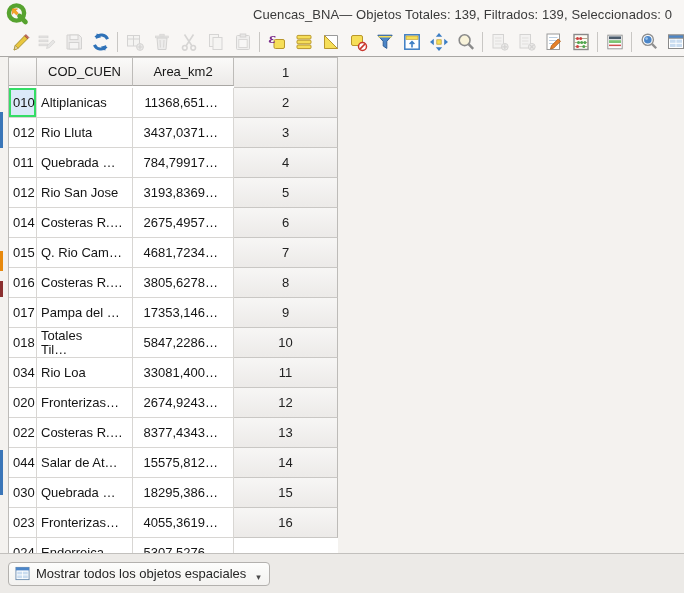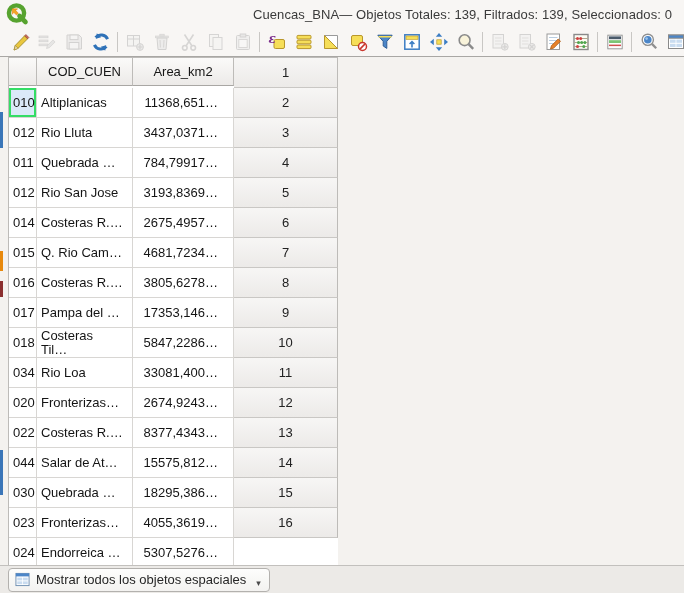--- a/index.html
+++ b/index.html
@@ -23,21 +23,21 @@
   .hcell { height:28px; display:flex; align-items:center; justify-content:center; font-size:13px; color:#161616;
            background:linear-gradient(#FBFAF9,#ECEAE8); border-right:1px solid #BDBBB8; border-bottom:1px solid #A9A7A4; }
   .rncell { height:30px; display:flex; align-items:center; justify-content:center; font-size:13px; color:#222;
             background:linear-gradient(#F7F6F5,#ECEAE8); border-right:1px solid #BDBBB8; border-bottom:1px solid #C9C7C4; }
   .cell { height:30px; display:flex; align-items:center; padding:0 4px; font-size:13px; color:#141414; background:#fff;
           border-right:1px solid #D8D6D3; border-bottom:1px solid #D8D6D3; overflow:hidden; white-space:pre-line; line-height:14px; }
   .cell.c-area { justify-content:flex-end; padding-right:15px; }
   .cell.selected { background:#DBE9F8; box-shadow:inset 0 0 0 2px #35DD66; }
 
   
-  .statusbar { position:absolute; left:0; bottom:0; width:684px; height:28px; background:#ECEAE7; border-top:1px solid #C2C0BD;
+  .statusbar { position:absolute; left:0; bottom:0; width:684px; height:40px; background:#ECEAE7; border-top:1px solid #C2C0BD;
                display:flex; align-items:center; padding-left:8px; }
   .filter-btn { height:24px; display:inline-flex; align-items:center; gap:6px; padding:0 8px 0 6px;
                 background:linear-gradient(#FDFDFC,#F3F2F0); border:1px solid #B3B1AE; border-radius:4px; font-size:13px; color:#262626; }
   .chev { font-size:9px; color:#4a4a4a; align-self:flex-end; padding-bottom:3px; margin-left:4px; }
 
   
   .artifact { position:absolute; left:0; width:3px; }
 </style>
 </head>
 <body>
@@ -350,21 +350,21 @@
       <div class="cell c-nom">Costeras R.…</div>
       <div class="cell c-area">3805,6278…</div>
     </div><div style="display:contents;">
       <div class="rncell">8</div>
       <div class="cell c-cod">017</div>
       <div class="cell c-nom">Pampa del …</div>
       <div class="cell c-area">17353,146…</div>
     </div><div style="display:contents;">
       <div class="rncell">9</div>
       <div class="cell c-cod">018</div>
-      <div class="cell c-nom">Costeras
+      <div class="cell c-nom">Totales
 Til…</div>
       <div class="cell c-area">5847,2286…</div>
     </div><div style="display:contents;">
       <div class="rncell">10</div>
       <div class="cell c-cod">034</div>
       <div class="cell c-nom">Rio Loa</div>
       <div class="cell c-area">33081,400…</div>
     </div><div style="display:contents;">
       <div class="rncell">11</div>
       <div class="cell c-cod">020</div>

